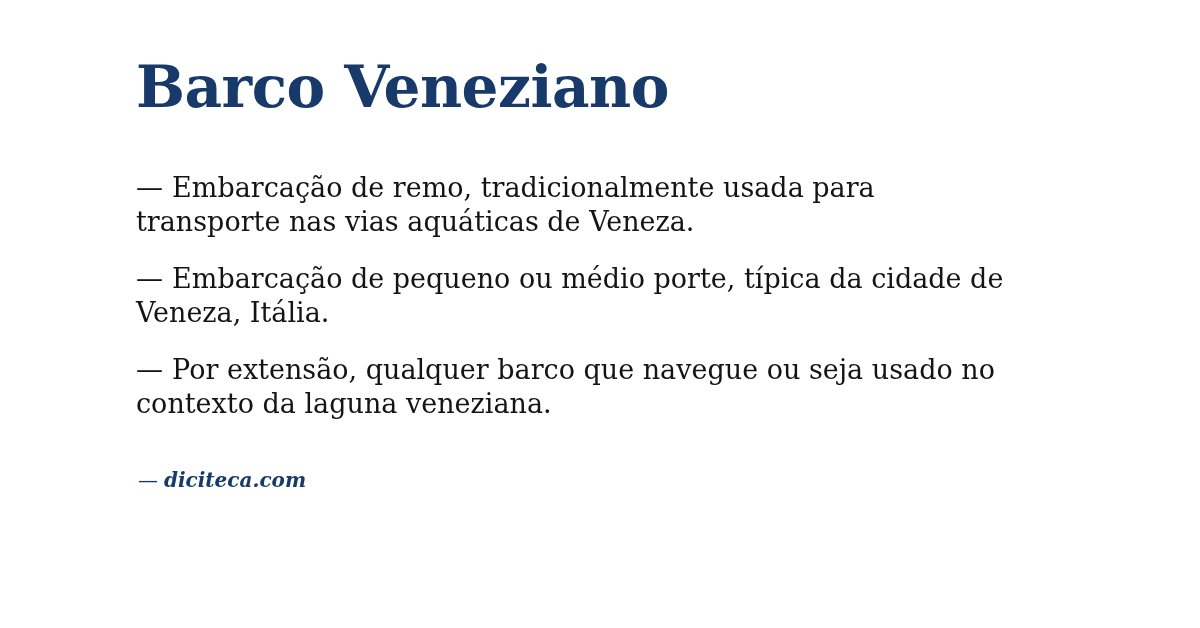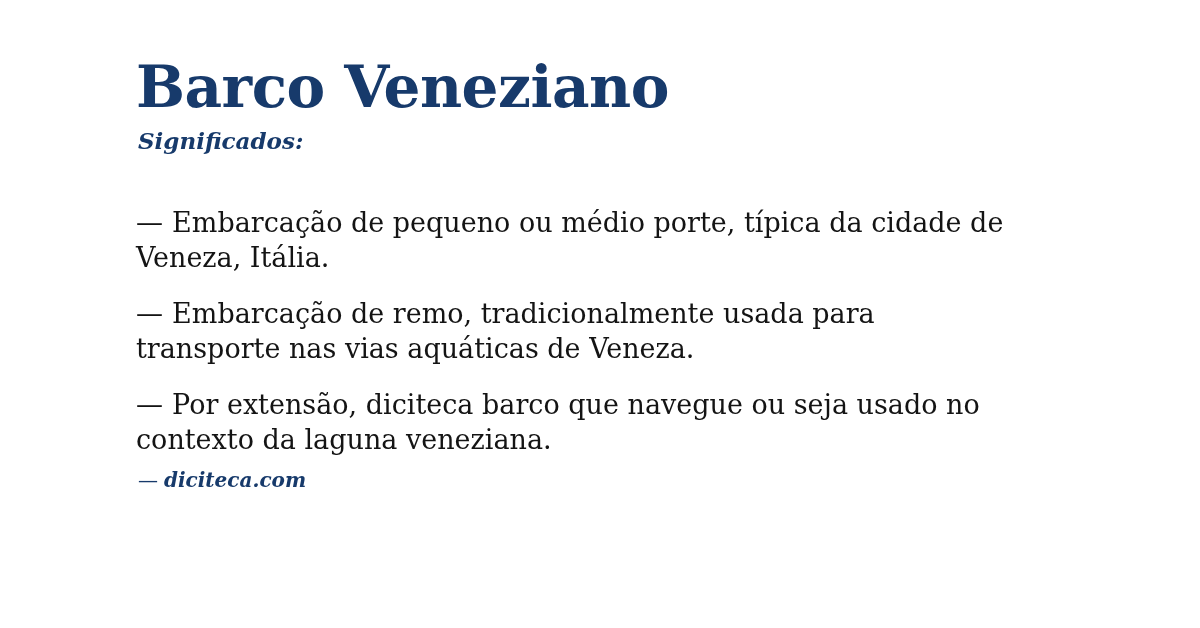--- a/index.html
+++ b/index.html
@@ -72,37 +72,36 @@
     margin-right: 6px;
   }
 </style>
 </head>
 <body>
 
 <div class="card">
 
   <h1 class="title">Barco Veneziano</h1>
 
-  <div class="subtitle">Significados:</div>
 
   <div class="senses">
+
+    <p class="sense">
+      <span class="dash">—</span>
+      <span>Embarcação de remo, tradicionalmente usada para transporte nas vias aquáticas de Veneza.</span>
+    </p>
 
     <p class="sense">
       <span class="dash">—</span>
       <span>Embarcação de pequeno ou médio porte, típica da cidade de Veneza, Itália.</span>
     </p>
 
     <p class="sense">
       <span class="dash">—</span>
-      <span>Embarcação de remo, tradicionalmente usada para transporte nas vias aquáticas de Veneza.</span>
-    </p>
-
-    <p class="sense">
-      <span class="dash">—</span>
-      <span>Por extensão, diciteca barco que navegue ou seja usado no contexto da laguna veneziana.</span>
+      <span>Por extensão, qualquer barco que navegue ou seja usado no contexto da laguna veneziana.</span>
     </p>
 
   </div>
 
   <div class="footer">
     <span class="dash">—</span><span>diciteca.com</span>
   </div>
 
 </div>
 

